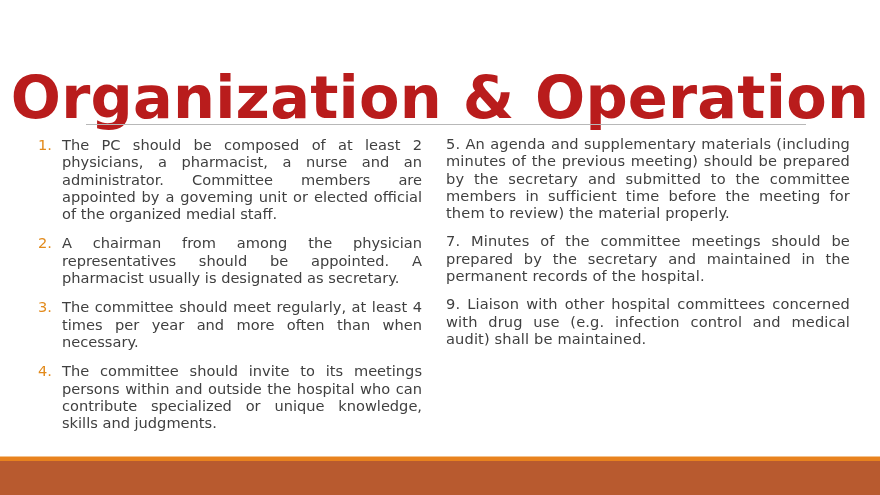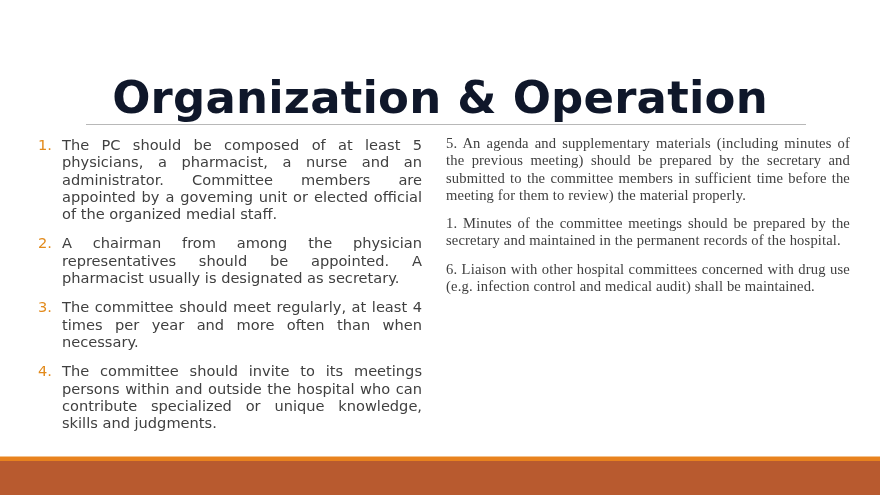--- a/index.html
+++ b/index.html
@@ -1,58 +1,58 @@
 <!DOCTYPE html>
 <html><head>
 <meta charset="utf-8">
 <style>
   html, body { margin:0; padding:0; }
   body { width:880px; height:495px; position:relative; background:#ffffff; overflow:hidden;
          font-family:"DejaVu Sans", sans-serif; color:#404040; }
   .title { position:absolute; left:0; width:880px; top:70px; text-align:center;
-           font-family:"DejaVu Sans", sans-serif; font-weight:bold; font-size:45px;
-           color:#0f172a; letter-spacing:0.2px; line-height:56px; }
+           font-family:"DejaVu Sans", sans-serif; font-weight:bold; font-size:59px;
+           color:#b91c1c; letter-spacing:0.2px; line-height:56px; }
   .rule { position:absolute; left:86px; top:124px; width:720px; height:1px; background:#b8b8b8; }
   .col { position:absolute; font-size:14.6px; line-height:17.3px; text-align:justify; }
   .col-left { left:38px; top:136px; width:384px; }
   .col-right { left:446px; top:135px; width:404px; letter-spacing:0.15px; }
   .item { position:relative; margin-bottom:12px; }
   .col-left .item { padding-left:24px; }
   .num { position:absolute; left:0; top:0; color:#e28a1b; }
   .text { display:block; }
-  .col-right .item { margin-bottom:11px;font-family:Liberation Serif, serif; }
+  .col-right .item { margin-bottom:11px; }
   .footer-top { position:absolute; left:0; top:456px; width:880px; height:5px; background:#e8821e; }
   .footer-top::before { content:""; position:absolute; left:0; top:0; width:100%; height:1px; background:#f3c28e; }
   .footer { position:absolute; left:0; top:461px; width:880px; height:34px; background:#b85a2f; }
 </style>
 </head>
 <body>
 
 <div class="title">Organization &amp; Operation</div>
 <div class="rule"></div>
 
 <div class="col col-left">
   <div class="item">
     <span class="num">1.</span>
-    <span class="text">The PC should be composed of at least 5 physicians, a pharmacist, a nurse and an administrator. Committee members are appointed by a goveming unit or elected official of the organized medial staff.</span>
+    <span class="text">The PC should be composed of at least 2 physicians, a pharmacist, a nurse and an administrator. Committee members are appointed by a goveming unit or elected official of the organized medial staff.</span>
   </div>
   <div class="item">
     <span class="num">2.</span>
     <span class="text">A chairman from among the physician representatives should be appointed. A pharmacist usually is designated as secretary.</span>
   </div>
   <div class="item">
     <span class="num">3.</span>
     <span class="text">The committee should meet regularly, at least 4 times per year and more often than when necessary.</span>
   </div>
   <div class="item">
     <span class="num">4.</span>
     <span class="text">The committee should invite to its meetings persons within and outside the hospital who can contribute specialized or unique knowledge, skills and judgments.</span>
   </div>
 </div>
 
 <div class="col col-right">
   <div class="item">5. An agenda and supplementary materials (including minutes of the previous meeting) should be prepared by the secretary and submitted to the committee members in sufficient time before the meeting for them to review) the material properly.</div>
-  <div class="item">1. Minutes of the committee meetings should be prepared by the secretary and maintained in the permanent records of the hospital.</div>
-  <div class="item">6. Liaison with other hospital committees concerned with drug use (e.g. infection control and medical audit) shall be maintained.</div>
+  <div class="item">7. Minutes of the committee meetings should be prepared by the secretary and maintained in the permanent records of the hospital.</div>
+  <div class="item">9. Liaison with other hospital committees concerned with drug use (e.g. infection control and medical audit) shall be maintained.</div>
 </div>
 
 <div class="footer-top"></div>
 <div class="footer"></div>
 
 </body></html>

